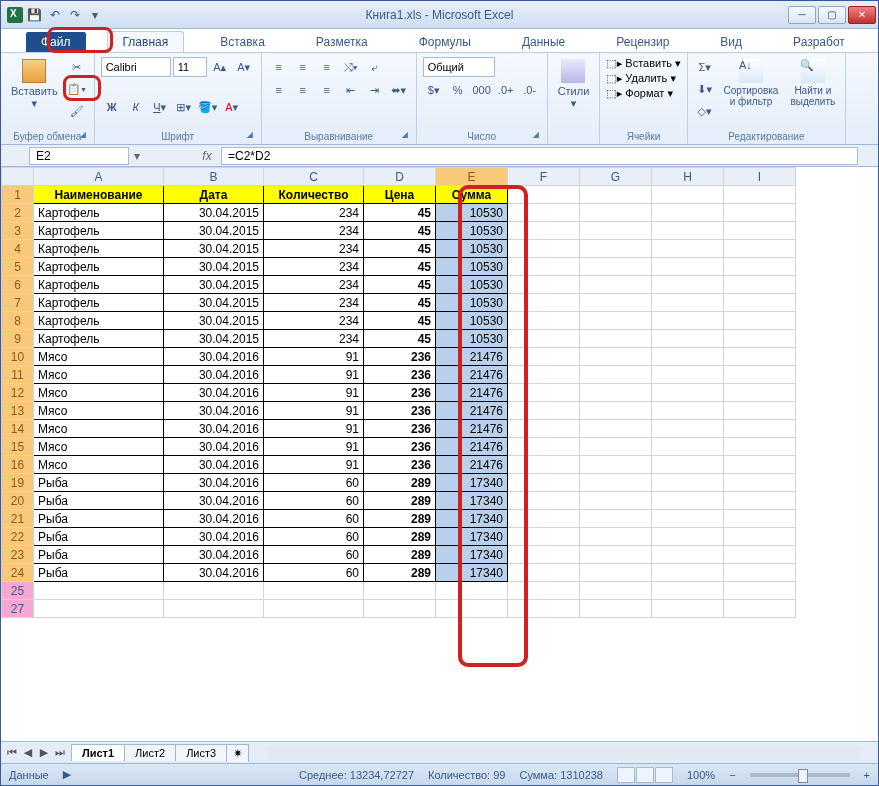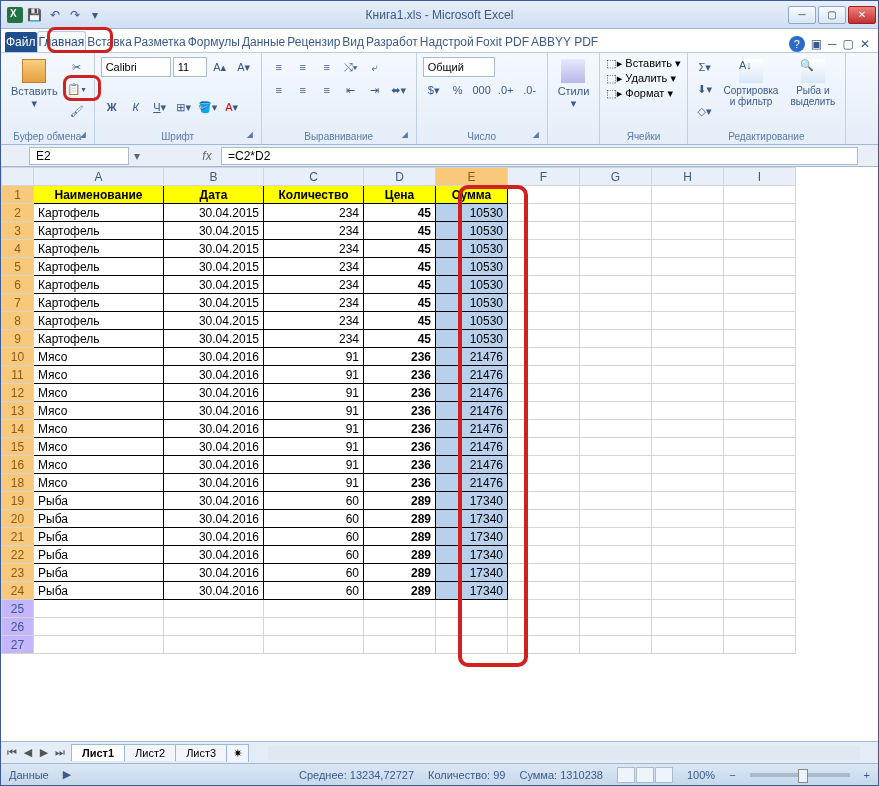--- a/index.html
+++ b/index.html
@@ -11,21 +11,21 @@
 .titlebar-left { display: flex; align-items: center; gap: 4px; padding-left: 6px; }
 .excel-icon { width: 16px; height: 16px; background: #217346; border-radius: 2px; display: inline-block; position: relative; }
 .excel-icon::after { content:"X"; color:#fff; font-size:10px; font-weight:bold; position:absolute; left:3px; top:1px; }
 .qat-icon { width: 16px; height: 16px; display: inline-flex; align-items: center; justify-content: center; color:#3b5a8a; font-size:12px; }
 .title-center { position: absolute; left:0; right:0; text-align:center; font-size:12px; color:#3b5a8a; pointer-events:none; }
 .win-controls { margin-left:auto; display:flex; }
 .win-btn { width: 28px; height: 18px; border: 1px solid #8aa8c8; background: linear-gradient(#f7fbff,#d8e6f5); margin-right:2px; display:flex; align-items:center; justify-content:center; font-size:10px; color:#333; border-radius:2px; }
 .win-btn.close { background: linear-gradient(#f08080,#c13030); color:#fff; border-color:#a02020; }
 
 .ribbon-tabs { height: 24px; background:#fff; border-bottom:1px solid #b8cce4; display:flex; align-items:flex-end; font-size:12px; padding-left:4px; position:relative; }
-.tab { padding: 3px 1px; color:#3b5a8a; cursor:pointer; white-space:nowrap; }
+.tab { padding: 3px 15px; color:#3b5a8a; cursor:pointer; white-space:nowrap;margin-left:21px; }
 .tab.file { background:#1e4e8c; color:#fff; border-radius:2px 2px 0 0; }
 .tab.active { background:#f5f9fe; border:1px solid #b8cce4; border-bottom:none; border-radius:3px 3px 0 0; color:#2a4a7a; }
 .tab-highlight { position:absolute; border:3px solid #d02020; border-radius:8px; pointer-events:none; }
 .ribbon-help { margin-left:auto; display:flex; align-items:center; gap:6px; padding-right:8px; color:#3b5a8a; font-size:12px; }
 
 .ribbon { height: 92px; background: linear-gradient(#f5f9fe,#e4edf9); border-bottom:1px solid #9db8d9; display:flex; }
 .ribbon-group { border-right:1px solid #c0d0e4; padding:4px 6px 2px 6px; display:flex; flex-direction:column; position:relative; }
 .group-label { font-size:10px; color:#5a7aa8; text-align:center; margin-top:auto; padding-top:2px; white-space:nowrap; }
 .group-content { display:flex; gap:4px; flex:1; }
 .big-btn { display:flex; flex-direction:column; align-items:center; font-size:11px; color:#3b5a8a; padding:2px 4px; cursor:pointer; }
@@ -43,21 +43,21 @@
 .namebox-dd { width:16px; text-align:center; color:#666; }
 .fx-lbl { width:28px; text-align:center; font-style:italic; color:#666; margin-left:48px; }
 .fbar-input { flex:1; height:18px; background:#fff; border:1px solid #abc; padding-left:6px; display:flex; align-items:center; margin-right:20px; }
 
 .grid-area { flex:1; overflow:auto; position:relative; background:#fff; }
 .sheet { border-collapse:collapse; table-layout:fixed; font-size:12px; }
 .sheet th, .sheet td { border:1px solid #d4d4d4; height:18px; padding:0 4px; }
 .sheet .colhdr th { background:#e8eff8; color:#3b5a8a; font-weight:normal; text-align:center; width:72px; }
 .sheet .colhdr th.corner { width:32px; background:#e8eff8; }
 .sheet .colhdr th.sel { background:#f8c97a; color:#8a5a1a; }
-.sheet tbody th { background:#c4b5fd; color:#3b5a8a; font-weight:normal; text-align:center; width:32px; }
+.sheet tbody th { background:#f9a8d4; color:#3b5a8a; font-weight:normal; text-align:center; width:32px; }
 .sheet tbody th.sel { background:#f8c97a; color:#8a5a1a; }
 .sheet td { background:#fff; white-space:nowrap; overflow:hidden; }
 .sheet .hdr-row td { background:#ffff00; font-weight:bold; text-align:center; border:1px solid #000; }
 .sheet tbody tr.drow td { border:1px solid #000; }
 .sheet tbody tr.drow td.left { text-align:left; }
 .sheet tbody tr.drow td.right { text-align:right; }
 .sheet tbody tr.drow td.selcell { background:#b8d0ec; }
 .col-A { width:130px; } .col-B { width:100px; } .col-C{width:100px;} .col-D{width:62px;font-weight:bold;} .col-E{width:62px;} .col-XT{width:72px;}
 .sel-rect { position:absolute; border:4px solid #d02020; border-radius:10px; pointer-events:none; }
 
@@ -227,21 +227,21 @@
           <div class="small-btn">⬇▾</div>
           <div class="small-btn">◇▾</div>
         </div>
         <div class="big-btn">
           <span class="ico" style="background:linear-gradient(#fff,#d8e8f8);">A↓</span>
           <span style="white-space:pre;text-align:center;font-size:10px;">Сортировка
 и фильтр</span>
         </div>
         <div class="big-btn">
           <span class="ico" style="background:linear-gradient(#fff,#d8e8f8);">🔍</span>
-          <span style="white-space:pre;text-align:center;font-size:10px;">Рыба и
+          <span style="white-space:pre;text-align:center;font-size:10px;">Найти и
 выделить</span>
         </div>
       </div>
       <div class="group-label">Редактирование</div>
     </div>
   </div>
 
   <div class="formula-bar">
     <div class="namebox">
         <span>E2</span>
@@ -456,32 +456,20 @@
             <td class="right col-B">30.04.2016</td>
             <td class="right col-C">91</td>
             <td class="right col-D">236</td>
             <td class="right col-E selcell">21476</td>
             <td class="col-XT" style="border:1px solid #d4d4d4;"></td>
             <td class="col-XT" style="border:1px solid #d4d4d4;"></td>
             <td class="col-XT" style="border:1px solid #d4d4d4;"></td>
             <td class="col-XT" style="border:1px solid #d4d4d4;"></td>
           </tr>
           <tr class="drow">
-            <th class="sel">18</th>
-            <td class="left col-A">Мясо</td>
-            <td class="right col-B">30.04.2016</td>
-            <td class="right col-C">91</td>
-            <td class="right col-D">236</td>
-            <td class="right col-E selcell">21476</td>
-            <td class="col-XT" style="border:1px solid #d4d4d4;"></td>
-            <td class="col-XT" style="border:1px solid #d4d4d4;"></td>
-            <td class="col-XT" style="border:1px solid #d4d4d4;"></td>
-            <td class="col-XT" style="border:1px solid #d4d4d4;"></td>
-          </tr>
-          <tr class="drow">
             <th class="sel">19</th>
             <td class="left col-A">Рыба</td>
             <td class="right col-B">30.04.2016</td>
             <td class="right col-C">60</td>
             <td class="right col-D">289</td>
             <td class="right col-E selcell">17340</td>
             <td class="col-XT" style="border:1px solid #d4d4d4;"></td>
             <td class="col-XT" style="border:1px solid #d4d4d4;"></td>
             <td class="col-XT" style="border:1px solid #d4d4d4;"></td>
             <td class="col-XT" style="border:1px solid #d4d4d4;"></td>
@@ -541,32 +529,20 @@
             <td class="right col-C">60</td>
             <td class="right col-D">289</td>
             <td class="right col-E selcell">17340</td>
             <td class="col-XT" style="border:1px solid #d4d4d4;"></td>
             <td class="col-XT" style="border:1px solid #d4d4d4;"></td>
             <td class="col-XT" style="border:1px solid #d4d4d4;"></td>
             <td class="col-XT" style="border:1px solid #d4d4d4;"></td>
           </tr>
           <tr>
             <th>25</th>
-            <td class="col-A"></td>
-            <td class="col-B"></td>
-            <td class="col-C"></td>
-            <td class="col-D"></td>
-            <td class="col-E"></td>
-            <td class="col-XT"></td>
-            <td class="col-XT"></td>
-            <td class="col-XT"></td>
-            <td class="col-XT"></td>
-          </tr>
-          <tr>
-            <th>26</th>
             <td class="col-A"></td>
             <td class="col-B"></td>
             <td class="col-C"></td>
             <td class="col-D"></td>
             <td class="col-E"></td>
             <td class="col-XT"></td>
             <td class="col-XT"></td>
             <td class="col-XT"></td>
             <td class="col-XT"></td>
           </tr>

